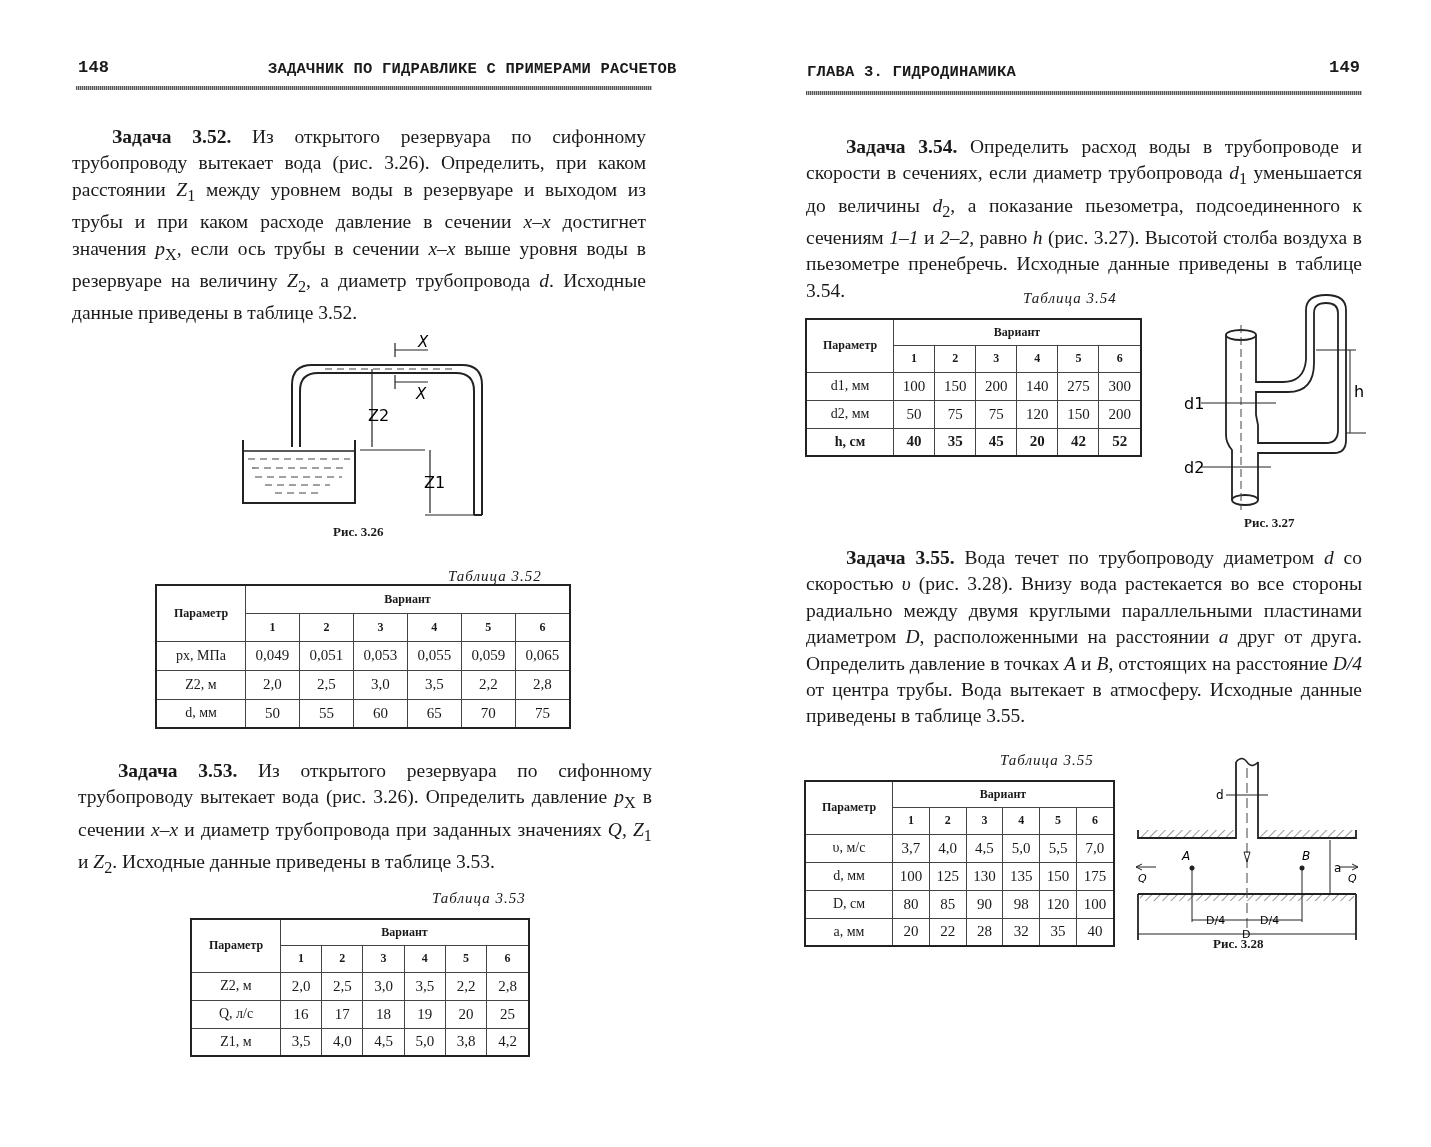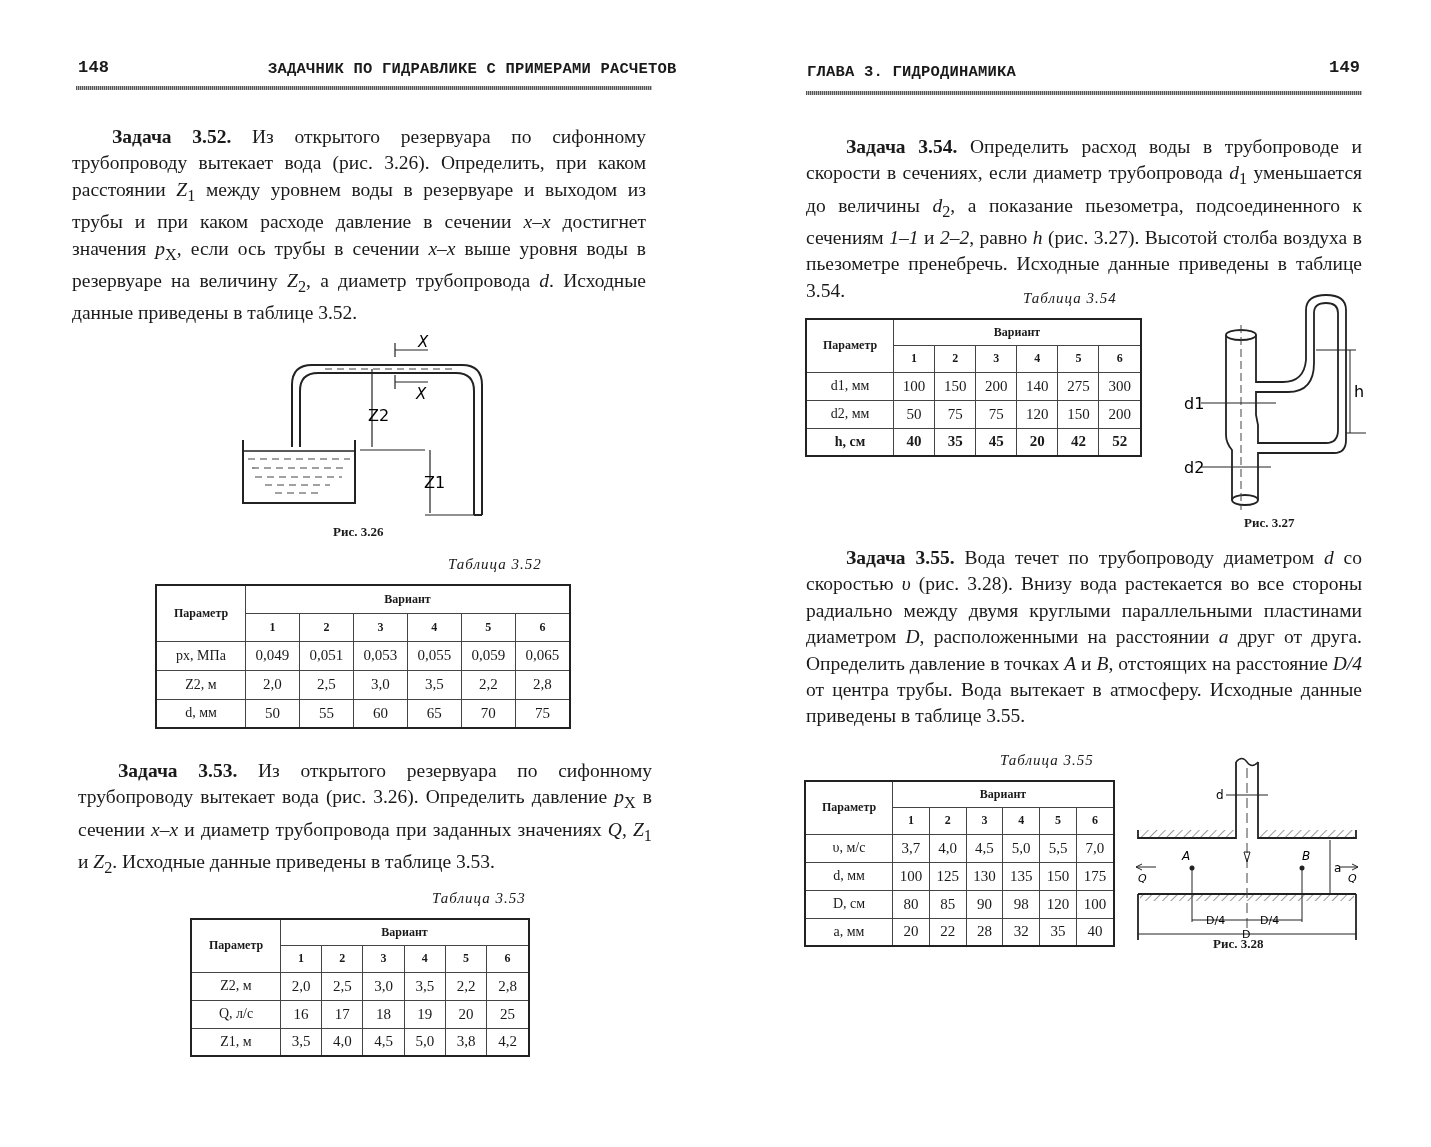--- a/index.html
+++ b/index.html
@@ -60,21 +60,21 @@
       <line x1="165" y1="40" x2="165" y2="54"></line>
         <line x1="165" y1="47" x2="198" y2="47"></line>
     </g>
     <text x="188" y="12" font-size="15" font-style="italic">X</text>
     <text x="186" y="64" font-size="15" font-style="italic">X</text>
     <text x="138" y="86" font-size="16">Z2</text>
     <text x="194" y="153" font-size="16">Z1</text>
   </svg>
   <div class="cap" style="left:333px;top:524px;">Рис. 3.26</div>
 
-  <div class="tcap" style="left:448px;top:556px;">Таблица 3.52</div>
+  <div class="tcap" style="left:448px;top:568px;">Таблица 3.52</div>
   <table class="t" style="left:155px;top:584px;width:416px;">
     <tbody>
         <tr style="height:28px;">
           <th rowspan="2" style="width:88px;">Параметр</th>
           <th colspan="6">Вариант</th>
         </tr>
     <tr style="height:28px;">
           <th>1</th>
           <th>2</th>
           <th>3</th>

